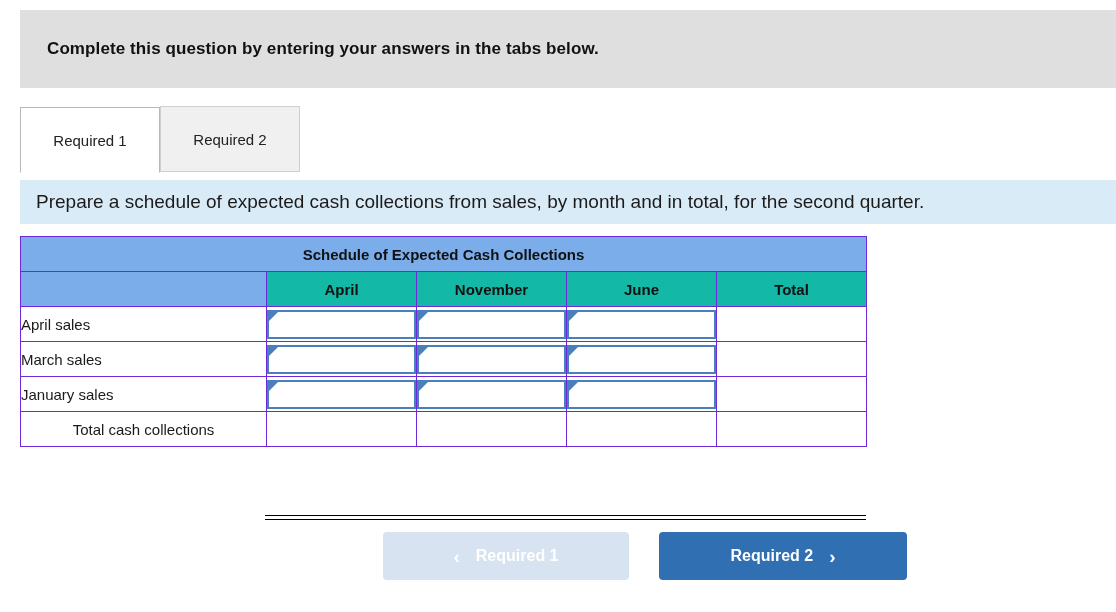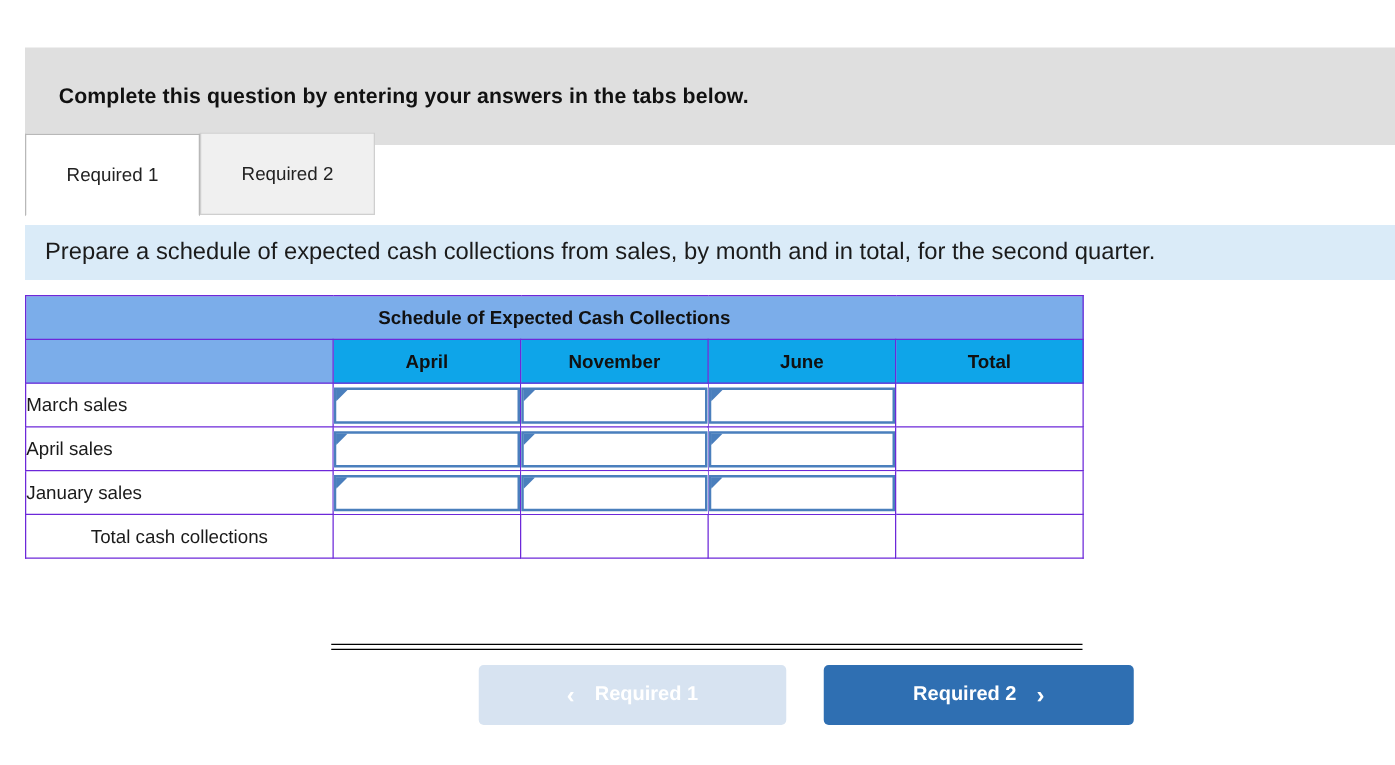--- a/index.html
+++ b/index.html
@@ -19,21 +19,20 @@
   
   #question-banner {
     position: absolute;
     left: 20px;
     top: 10px;
     width: 1096px;
     height: 78px;
     background: #dfdfdf;
     display: flex;
     align-items: center;
-    margin-top: 28px;
   }
   #question-banner-text {
     font-size: 17px;
     font-weight: bold;
     color: #111111;
     padding-left: 27px;
     letter-spacing: 0.1px;
   }
 
   
@@ -113,21 +112,21 @@
 
   .sheet-title {
     background: #7badea;
     text-align: center;
     font-weight: bold;
     font-size: 16px;
     color: #111111;
     height: 36px;
   }
   .sheet-colhead {
-    background: #0ea5e9;
+    background: #14b8a6;
     text-align: center;
     font-weight: bold;
     font-size: 15px;
     color: #111111;
     height: 32px;
   }
   .sheet-colhead.blank { background: #7badea; }
 
   .row-label {
     padding-left: 7px;
@@ -267,44 +266,44 @@
     <tr>
       <td class="sheet-colhead blank"></td>
       <td class="sheet-colhead">April</td>
       <td class="sheet-colhead">November</td>
       <td class="sheet-colhead">June</td>
       <td class="sheet-colhead">Total</td>
     </tr>
 
 
     <tr class="data-row">
+      <td class="row-label">April sales</td>
+      <td class="cell-input">
+        <div class="entry-box">
+            <span class="flag"></span>
+            <span class="flag2"></span>
+          </div>
+      </td>
+      <td class="cell-input">
+        <div class="entry-box">
+            <span class="flag"></span>
+            <span class="flag2"></span>
+          </div>
+      </td>
+      <td class="cell-input">
+        <div class="entry-box">
+            <span class="flag"></span>
+            <span class="flag2"></span>
+          </div>
+      </td>
+      <td class="cell-plain"></td>
+    </tr>
+
+    <tr class="data-row">
       <td class="row-label">March sales</td>
-      <td class="cell-input">
-        <div class="entry-box">
-            <span class="flag"></span>
-            <span class="flag2"></span>
-          </div>
-      </td>
-      <td class="cell-input">
-        <div class="entry-box">
-            <span class="flag"></span>
-            <span class="flag2"></span>
-          </div>
-      </td>
-      <td class="cell-input">
-        <div class="entry-box">
-            <span class="flag"></span>
-            <span class="flag2"></span>
-          </div>
-      </td>
-      <td class="cell-plain"></td>
-    </tr>
-
-    <tr class="data-row">
-      <td class="row-label">April sales</td>
       <td class="cell-input">
         <div class="entry-box">
             <span class="flag"></span>
             <span class="flag2"></span>
           </div>
       </td>
       <td class="cell-input">
         <div class="entry-box">
             <span class="flag"></span>
             <span class="flag2"></span>

